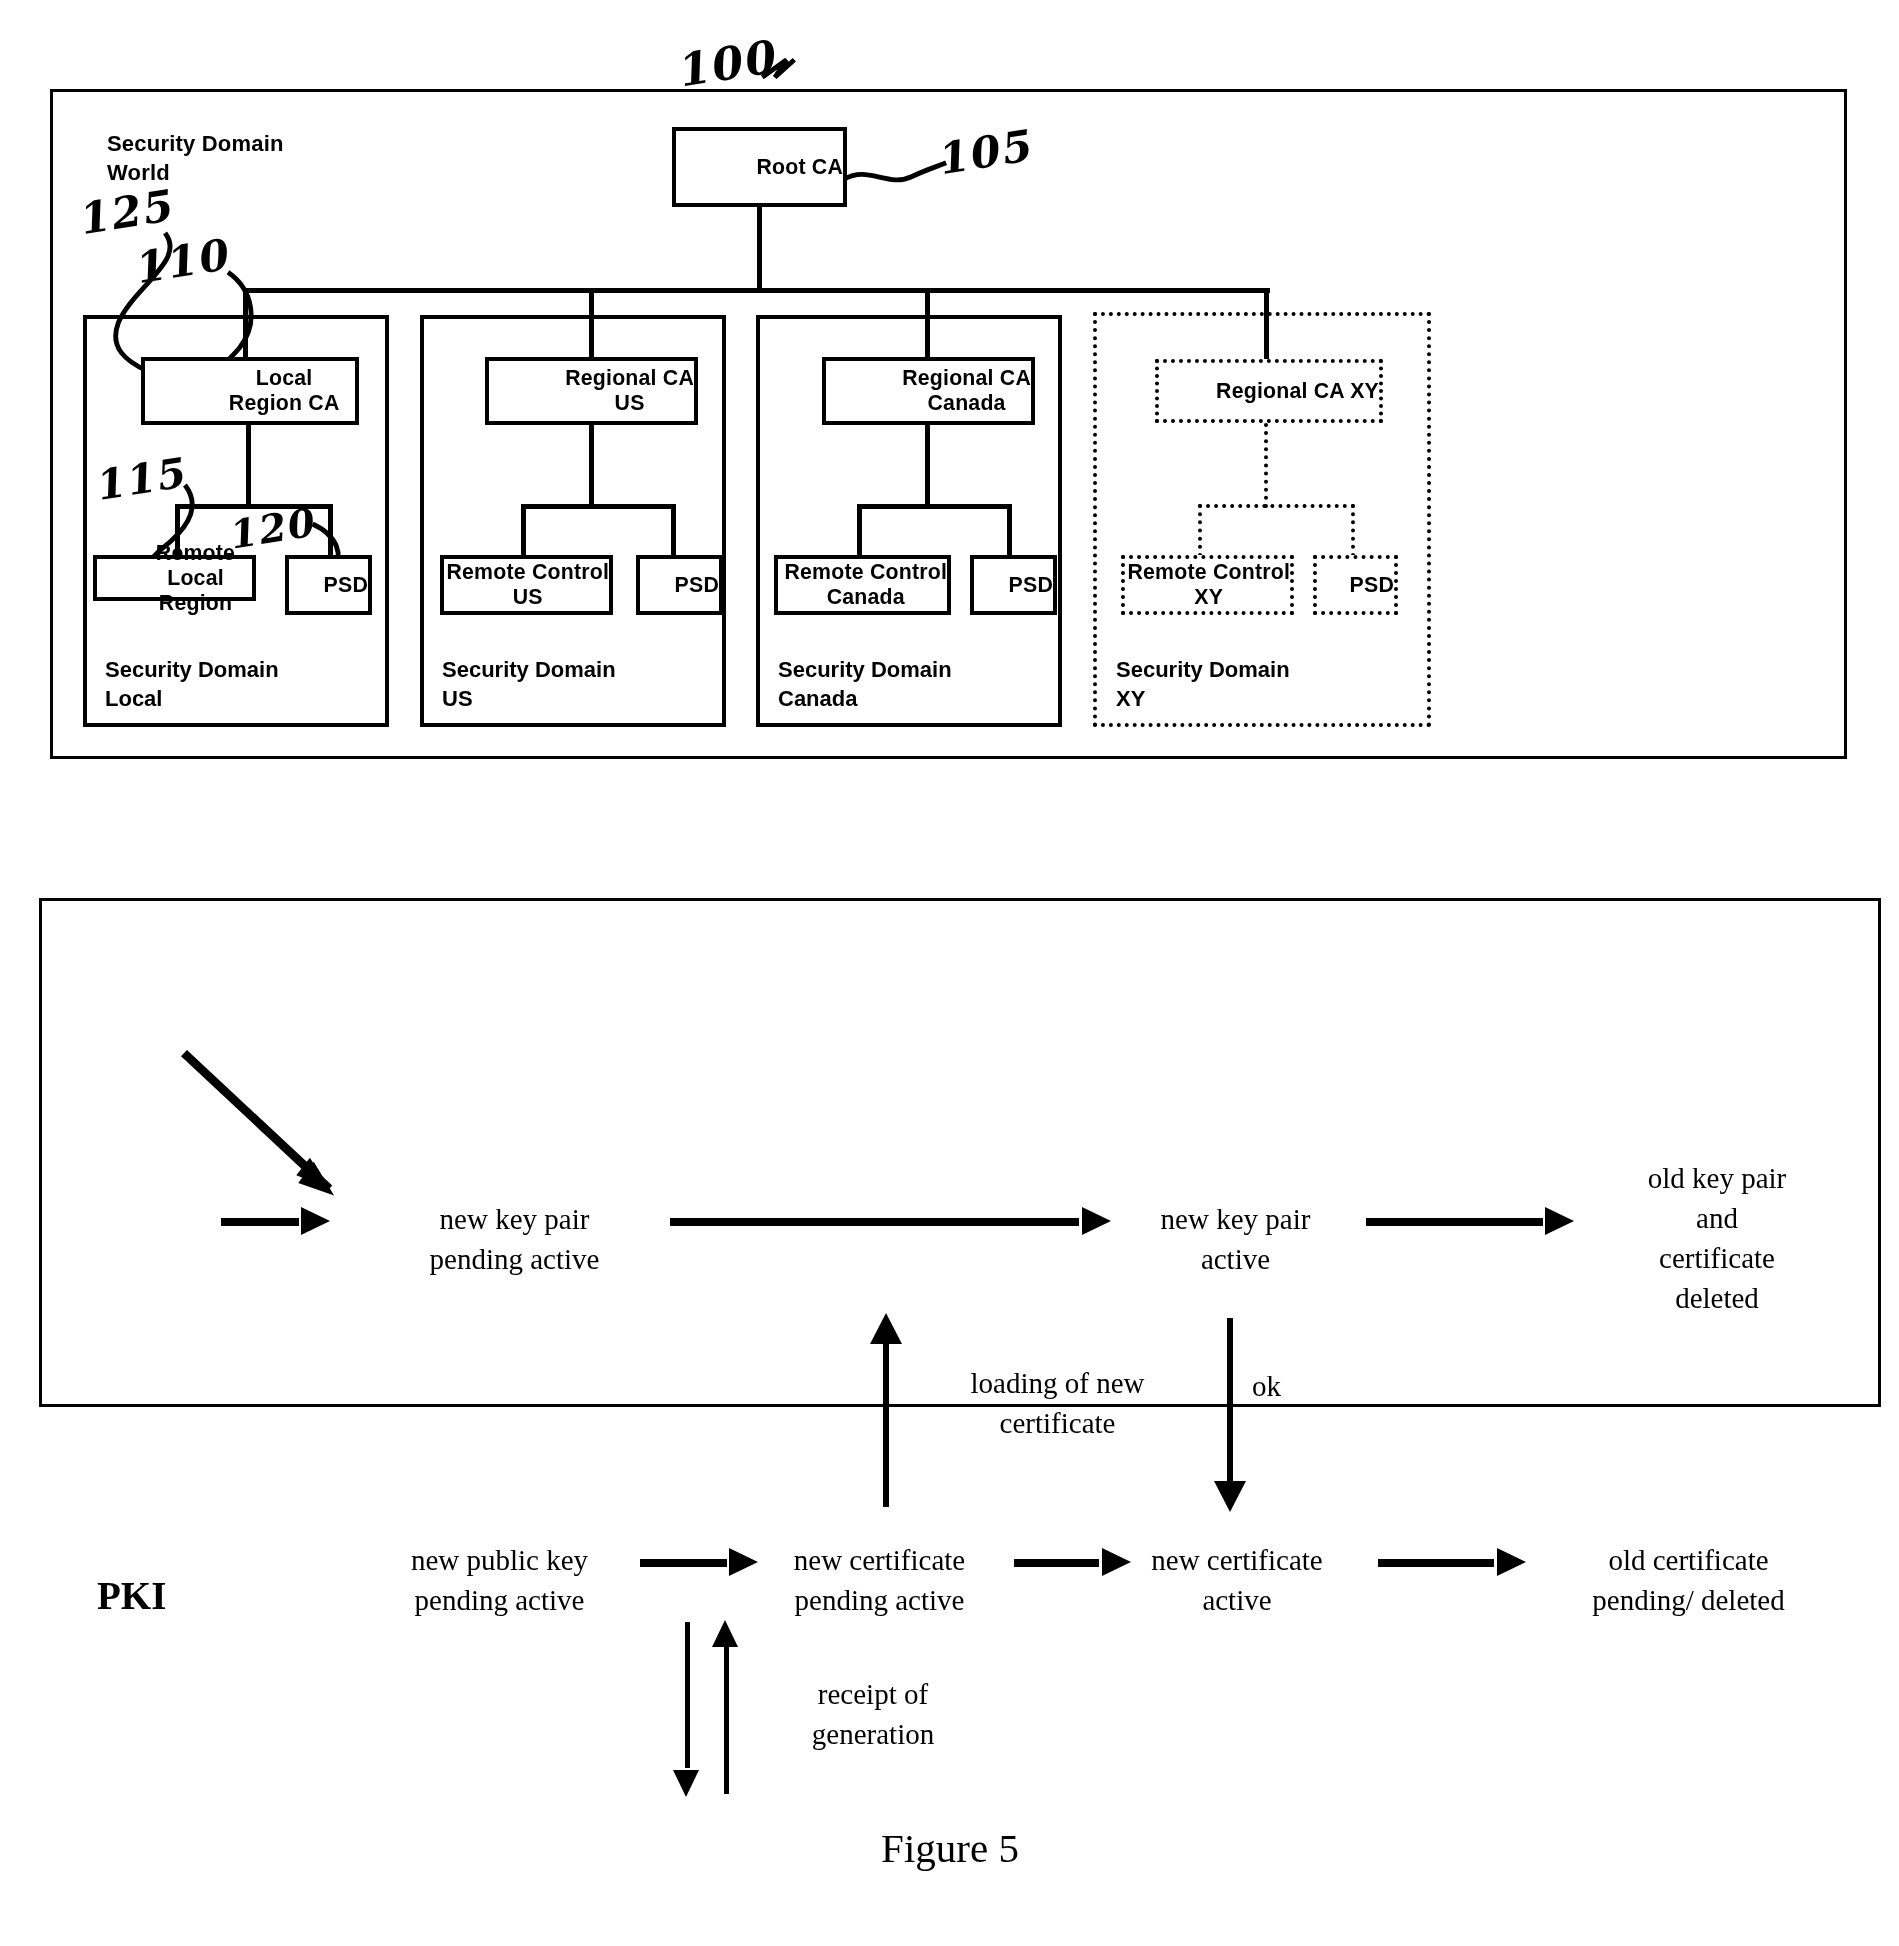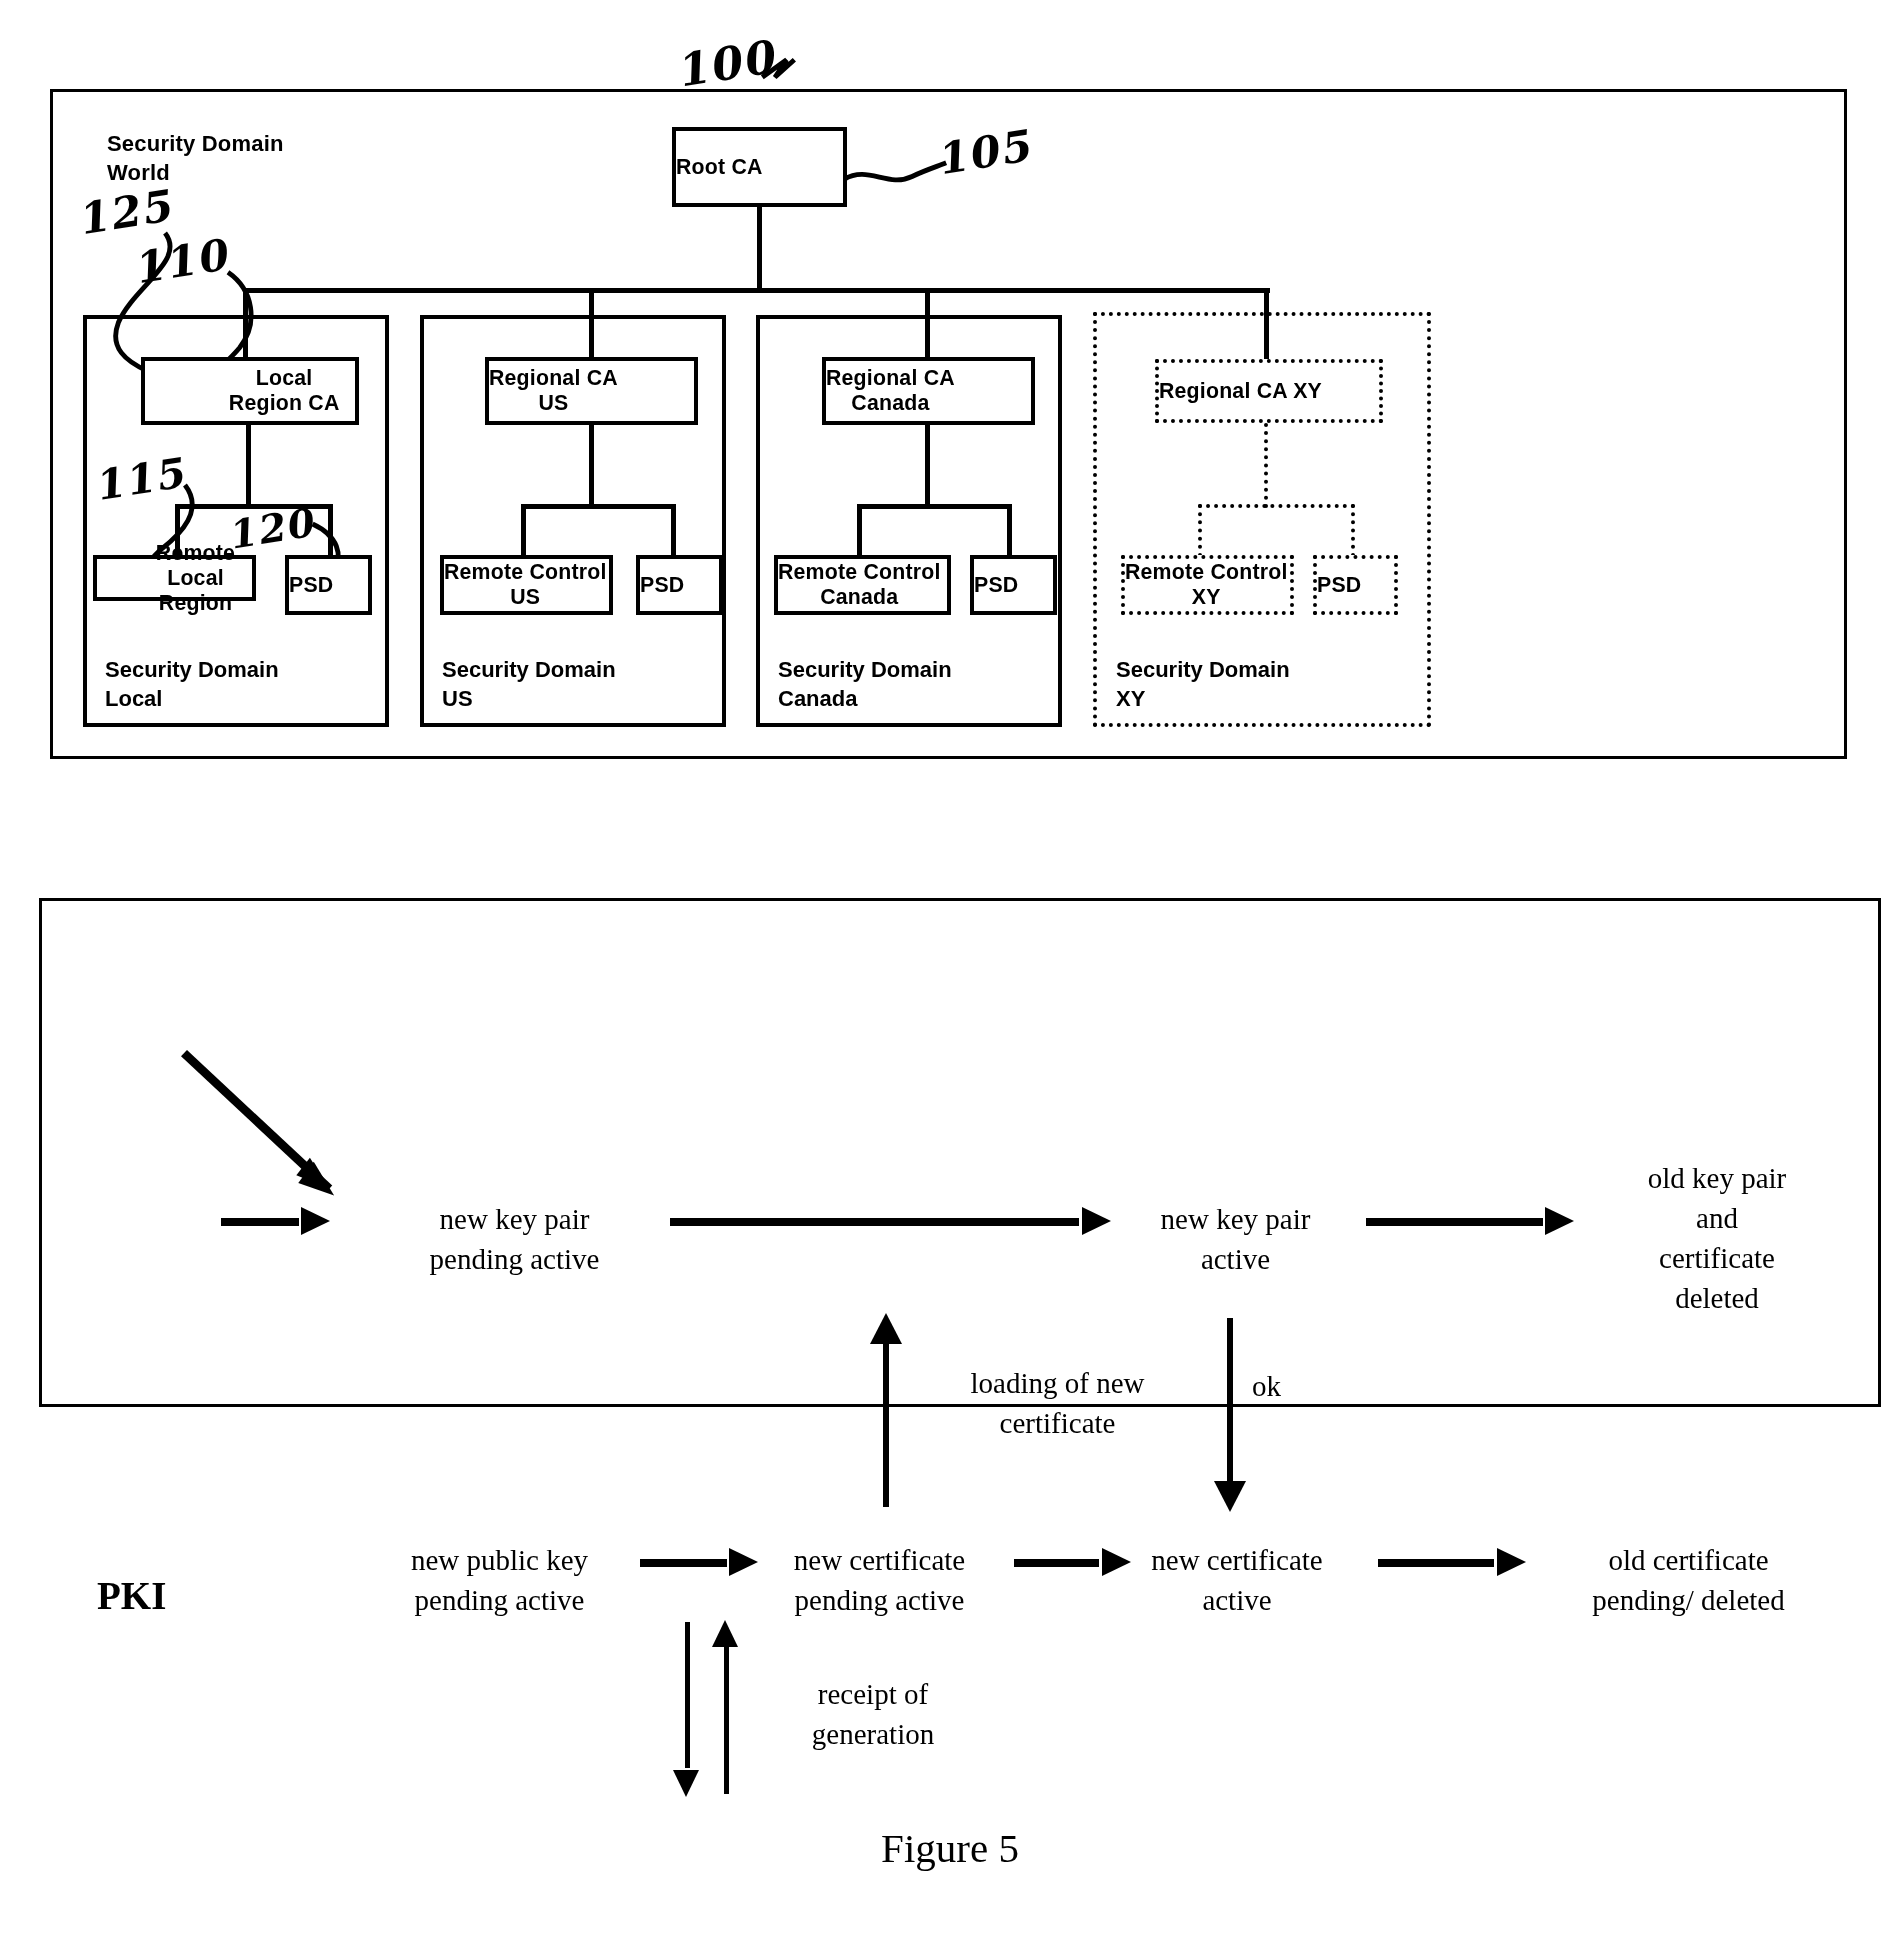--- a/index.html
+++ b/index.html
@@ -24,21 +24,21 @@
     border: 3.9px solid #000;
   }
   .sd-title {
     font-weight: bold; font-size: 22px; line-height: 29px;
     letter-spacing: 0.2px;
   }
   #sd-world { left: 107px; top: 129px; width: 320px; }
 
   .node {
     border: 4.9px solid #000; background:#fff;
-    display: flex; align-items: center; justify-content: flex-start;
+    display: flex; align-items: center; justify-content: flex-end;
     text-align: center;
     font-weight: bold; font-size: 21.3px; line-height: 25px;
     letter-spacing: 0.2px;
   }
   .node.dotted { border: 4.9px dotted #000; }
   .domain-box { border: 4.9px solid #000; background: transparent; }
   .domain-box.dotted { border: 4.9px dotted #000; }
 
   
   #root-ca { left: 672px; top: 127px; width: 175px; height: 80px; }

